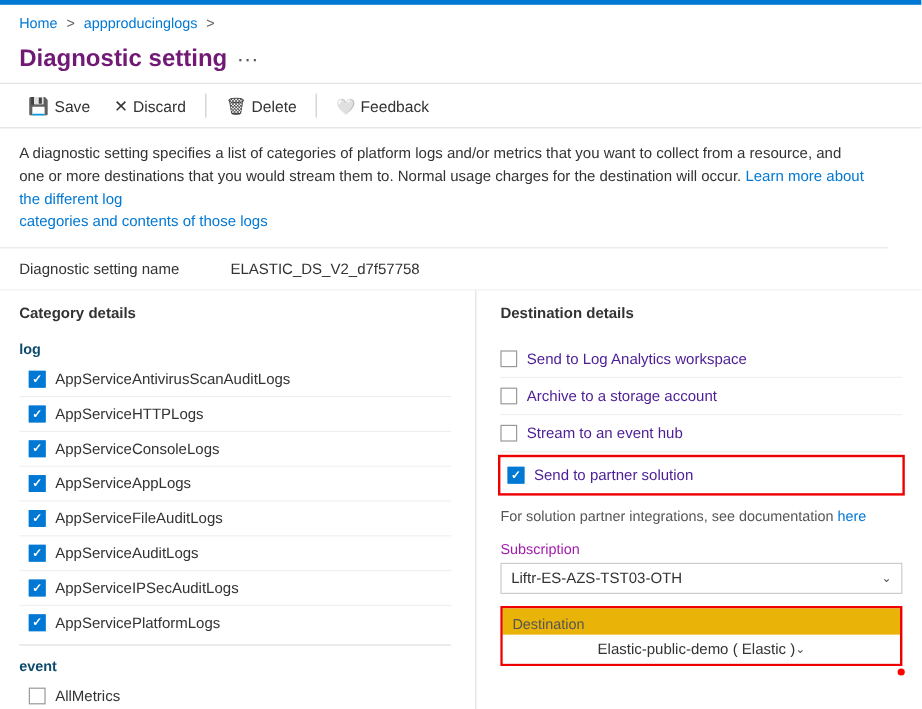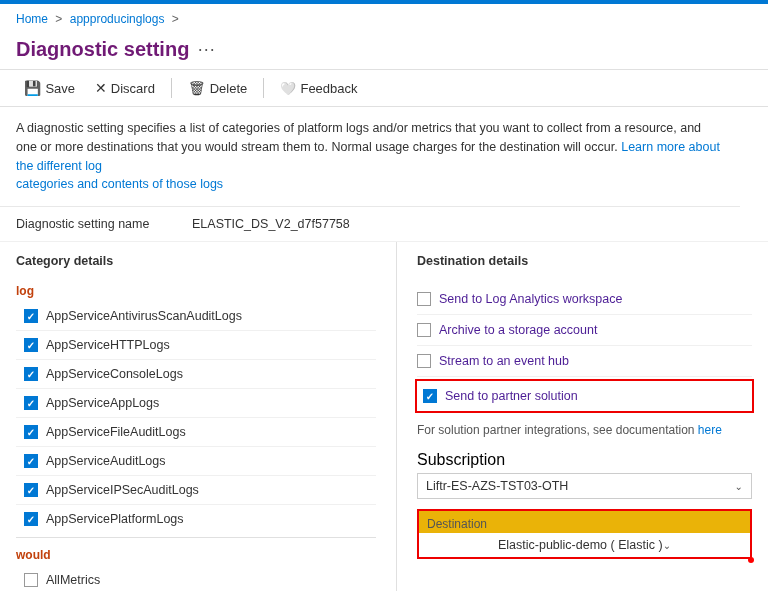--- a/index.html
+++ b/index.html
@@ -96,21 +96,21 @@
 
     .section-header {
       font-size: 12.5px;
       font-weight: 600;
       color: #333;
       padding: 12px 0 6px 0;
     }
 
     .category-section-label {
       font-size: 12px;
-      color: #c2410c;
+      color: #0c4a6e;
       padding: 10px 0 4px 0;
       font-weight: 600;
     }
 
     .checkbox-row {
       display: flex;
       align-items: center;
       gap: 8px;
       padding: 7px 8px;
       border-bottom: 1px solid #f0f0f0;
@@ -172,22 +172,22 @@
       font-size: 12px;
       color: #555;
       padding: 8px 0 4px 0;
     }
     .partner-info a { color: #0078d4; text-decoration: none; }
 
     .field-group {
       margin-top: 10px;
     }
     .field-label {
-      font-size: 16px;
-      color: #000000;
+      font-size: 12px;
+      color: #a21caf;
       margin-bottom: 4px;
     }
     .field-input {
       width: 100%;
       border: 1px solid #ccc;
       padding: 5px 8px;
       font-size: 12.5px;
       color: #333;
       display: flex;
       align-items: center;
@@ -320,21 +320,21 @@
         <div class="checkbox-checked"></div>
         <span class="checkbox-label">AppServiceIPSecAuditLogs</span>
       </div>
       <div class="checkbox-row">
         <div class="checkbox-checked"></div>
         <span class="checkbox-label">AppServicePlatformLogs</span>
       </div>
     </div>
 
     <div class="metric-section">
-      <div class="category-section-label">would</div>
+      <div class="category-section-label">event</div>
       <div class="checkbox-row">
         <div class="checkbox-unchecked"></div>
         <span class="checkbox-label">AllMetrics</span>
       </div>
     </div>
   </div>
 
   <div class="right-panel">
     <div class="section-header">Destination details</div>
 

